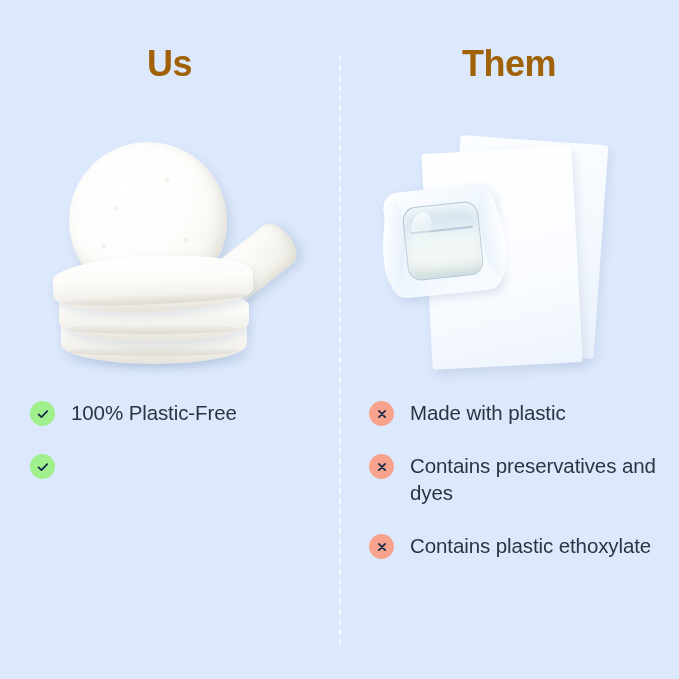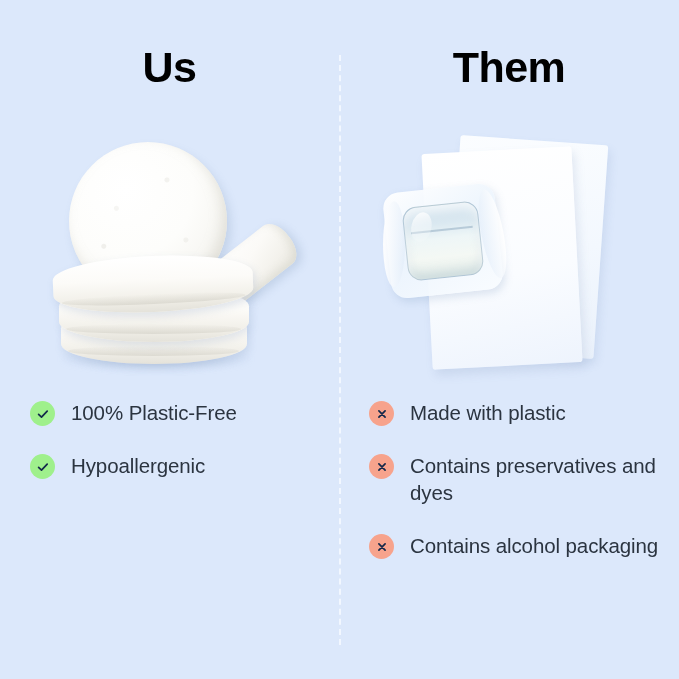--- a/index.html
+++ b/index.html
@@ -28,24 +28,24 @@
     top: 55px;
     width: 0;
     height: 590px;
     border-left: 2px dashed #f2f7ff;
   }
 
   
   .heading {
     position: absolute;
     top: 46px;
-    font-size: 43px;
+    font-size: 36px;
     font-weight: 600;
     letter-spacing: -0.5px;
-    color: #000000;
+    color: #a16207;
     line-height: 1;
     white-space: nowrap;
   }
   .heading-us { left: 0; width: 339px; text-align: center; }
   .heading-them { left: 339px; width: 340px; text-align: center; }
 
   
   .art {
     position: absolute;
     top: 120px;
@@ -321,21 +321,20 @@
           </svg>
       </span>
       <span class="item-label">100% Plastic-Free</span>
     </div>
     <div class="item">
       <span class="badge badge-check">
         <svg width="14" height="14" viewBox="0 0 14 14">
             <path d="M2.6 7.3 L5.5 10.1 L11.2 4.1" fill="none" stroke="#13284a" stroke-width="1.7" stroke-linecap="round" stroke-linejoin="round"></path>
           </svg>
       </span>
-      <span class="item-label">Hypoallergenic</span>
     </div>
   </div>
 
   <div class="list list-right">
     <div class="item">
       <span class="badge badge-x">
         <svg width="14" height="14" viewBox="0 0 14 14">
             <path d="M3.9 3.9 L10.1 10.1 M10.1 3.9 L3.9 10.1" fill="none" stroke="#13284a" stroke-width="1.7" stroke-linecap="round"></path>
           </svg>
       </span>
@@ -348,17 +347,17 @@
           </svg>
       </span>
       <span class="item-label">Contains preservatives and dyes</span>
     </div>
     <div class="item">
       <span class="badge badge-x">
         <svg width="14" height="14" viewBox="0 0 14 14">
             <path d="M3.9 3.9 L10.1 10.1 M10.1 3.9 L3.9 10.1" fill="none" stroke="#13284a" stroke-width="1.7" stroke-linecap="round"></path>
           </svg>
       </span>
-      <span class="item-label">Contains alcohol packaging</span>
+      <span class="item-label">Contains plastic ethoxylate</span>
     </div>
   </div>
 
 </div>
 
 </body></html>

